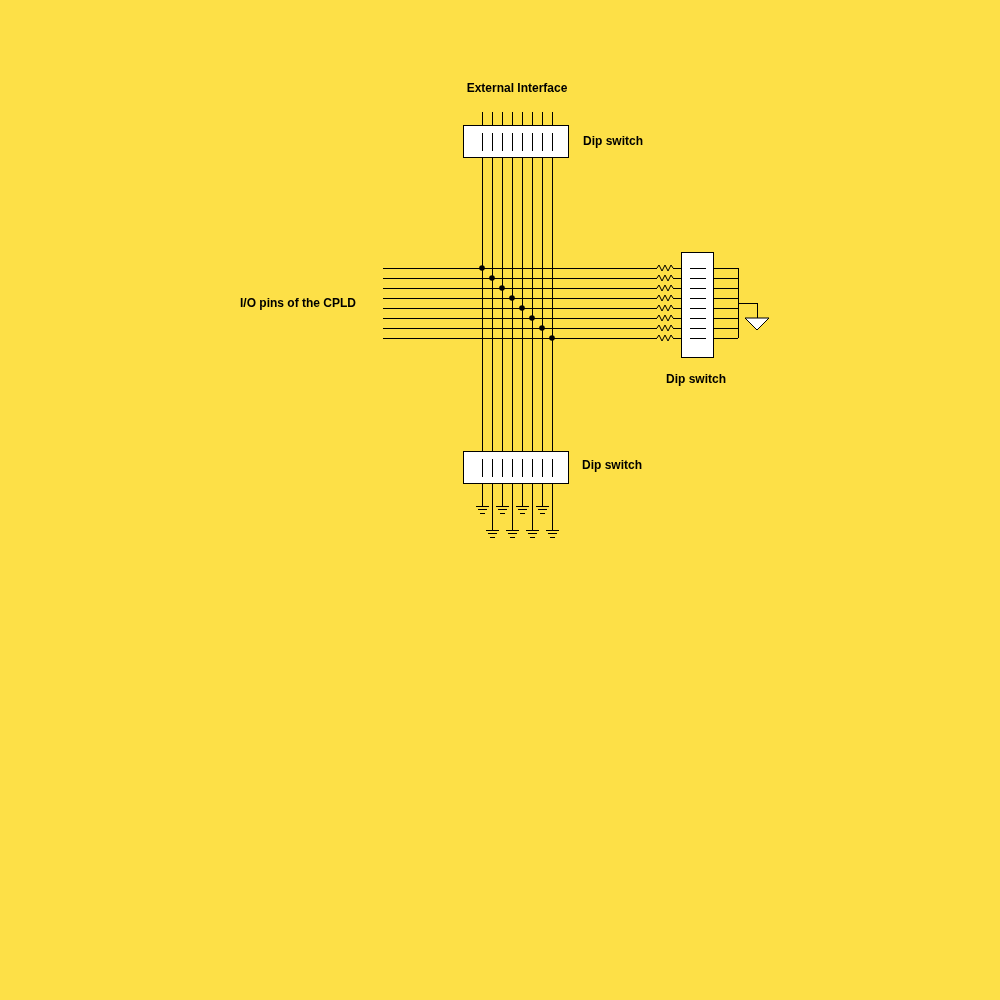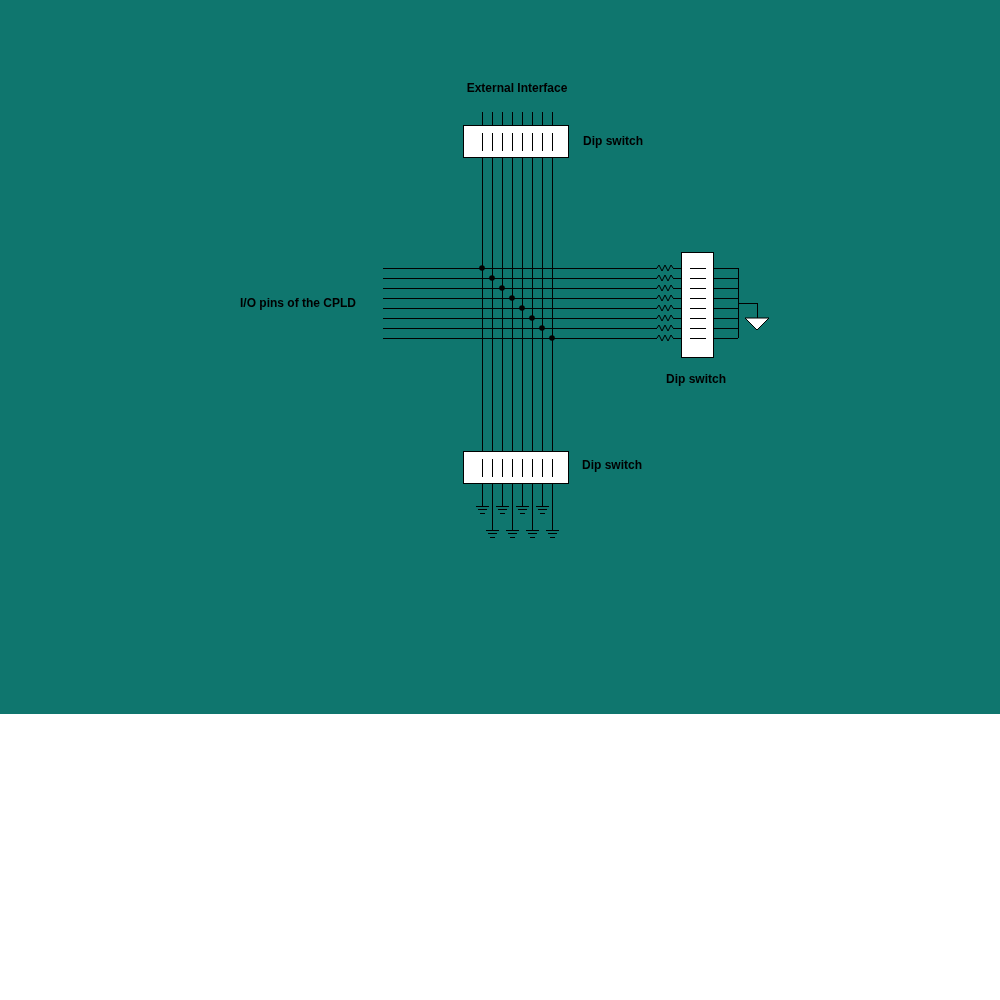--- a/index.html
+++ b/index.html
@@ -6,22 +6,22 @@
     margin: 0;
     padding: 0;
     width: 1000px;
     height: 1000px;
     background: #ffffff;
     overflow: hidden;
   }
   .canvas {
     position: relative;
     width: 1000px;
-    height: 714px;
-    background: #0f766e;
+    height: 1000px;
+    background: #fde047;
   }
   svg {
     display: block;
   }
   svg text {
     font-family: "Liberation Sans", "DejaVu Sans", sans-serif;
     font-weight: bold;
     font-size: 12px;
     fill: var(--ink, #000000);
     letter-spacing: 0px;

